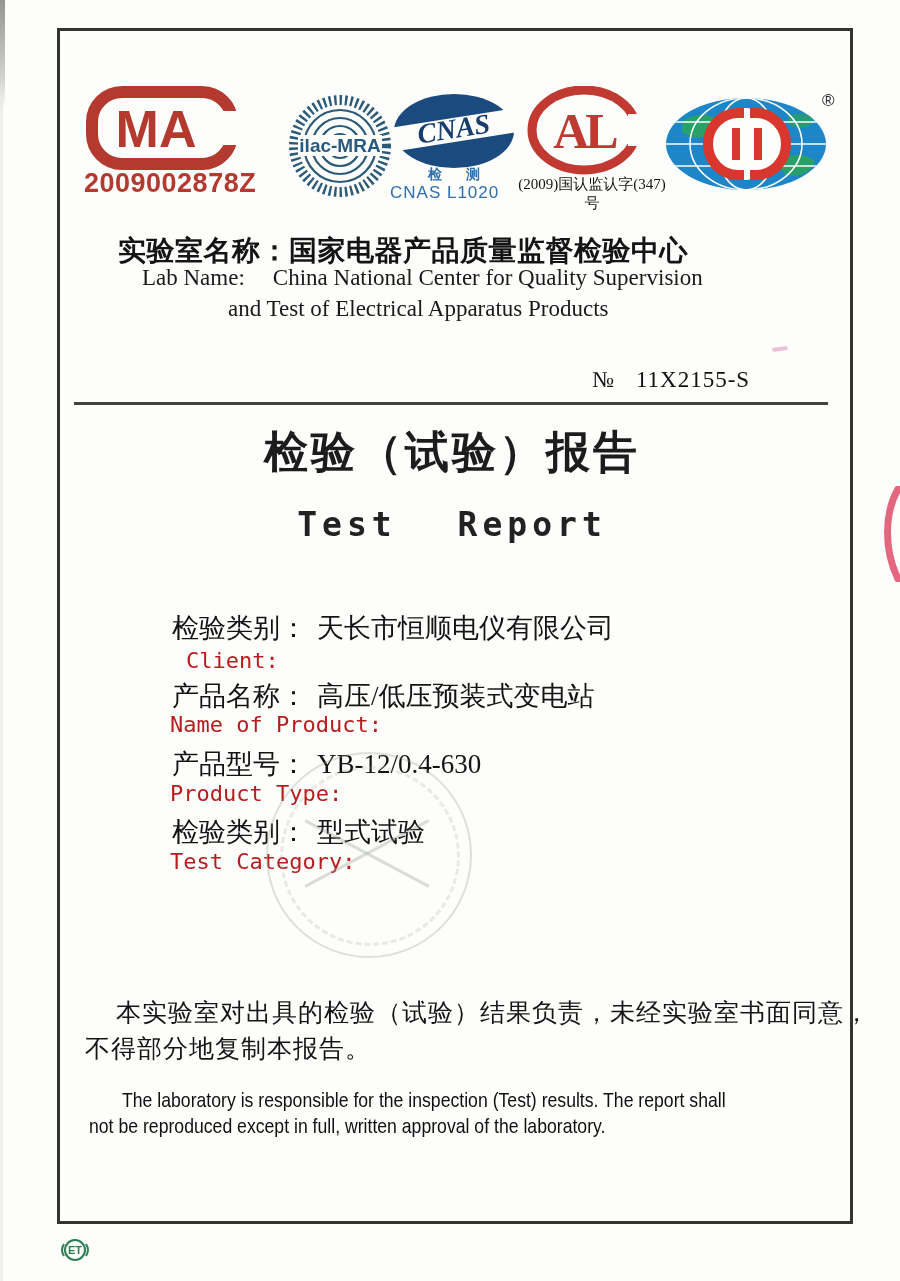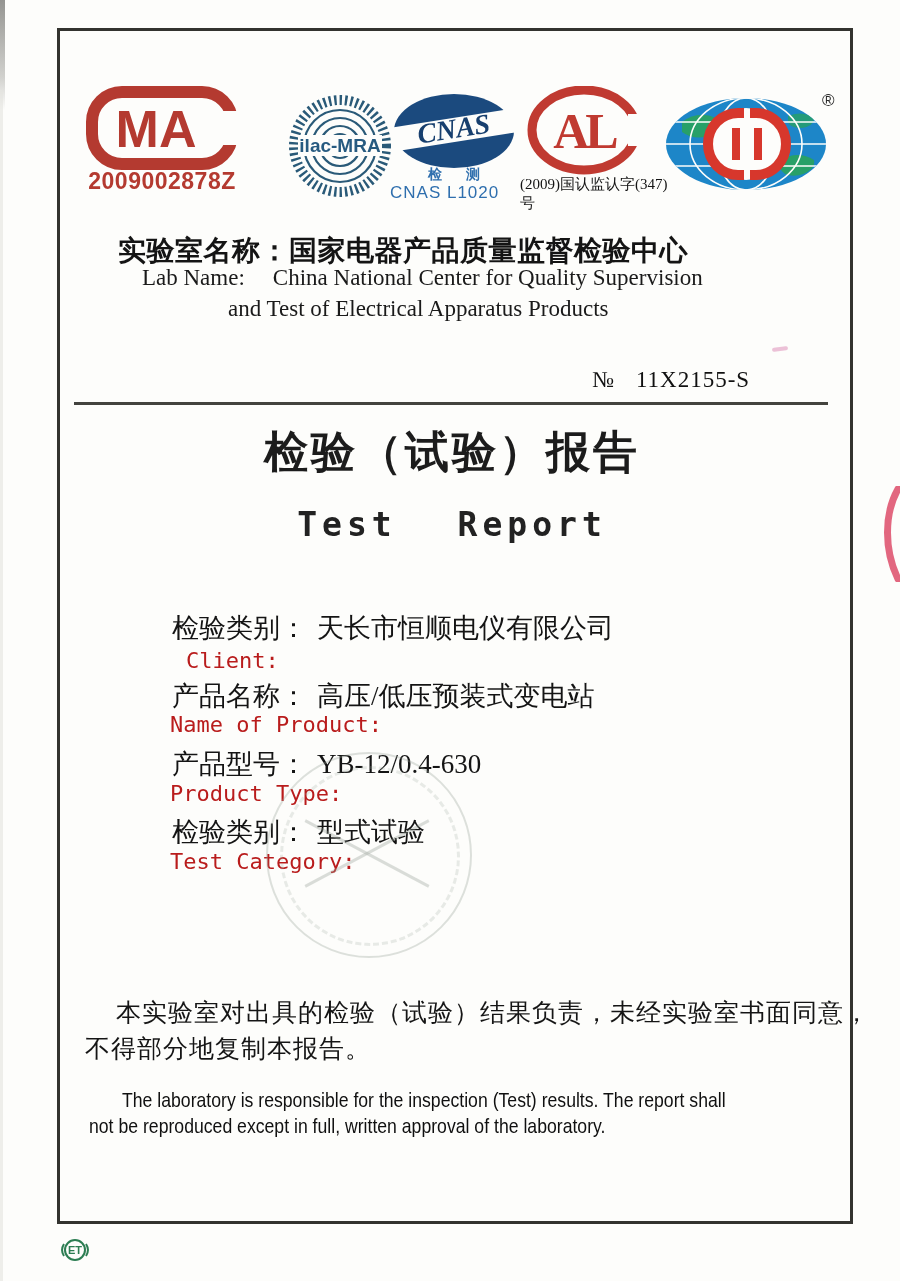--- a/index.html
+++ b/index.html
@@ -16,27 +16,27 @@
     border:3px solid #33332f;
   }
   
   .edge-top{left:0;top:0;width:5px;height:110px;
     background:linear-gradient(180deg,#82827e,#c9c9c5 70%,rgba(201,201,197,0));opacity:.85;}
   .edge-strip{left:0;top:90px;width:3px;height:1191px;background:#e4e4e0;opacity:.6;}
   .pink-smudge{left:772px;top:347px;width:16px;height:4px;border-radius:2px;
     background:rgba(216,120,170,.45);transform:rotate(-8deg);}
   
   .cma-code{left:84px;top:168px;width:156px;text-align:center;
-    color:#b43a30;font-size:23px;font-weight:bold;letter-spacing:.5px;}
+    color:#b43a30;font-size:27px;font-weight:bold;letter-spacing:.5px;}
   .cnas-cn{left:390px;top:166px;width:128px;text-align:center;
     color:#2f6fae;font-size:14px;font-weight:bold;letter-spacing:10px;text-indent:10px;}
   .cnas-code{left:390px;top:183px;width:128px;text-align:left;
     color:#2f6fae;font-size:17px;letter-spacing:1px;}
-  .al-caption{left:512px;top:175px;width:160px;text-align:left;
-    color:#141414;font-size:15px;font-family:"Liberation Serif",serif;margin-left:8px;}
+  .al-caption{left:512px;top:175px;width:160px;text-align:center;
+    color:#141414;font-size:15px;font-family:"Liberation Serif",serif;}
   
   .lab-zh{left:118px;top:232px;font-size:28px;font-weight:bold;letter-spacing:.5px;color:#141414;}
   .lab-en1{left:142px;top:265px;font-size:23px;font-family:"Liberation Serif",serif;color:#1a1a1a;}
   .lab-en1 .val{margin-left:28px;}
   .lab-en2{left:228px;top:296px;font-size:23px;font-family:"Liberation Serif",serif;color:#1a1a1a;}
   
   .report-no{left:592px;top:367px;font-size:23px;font-family:"Liberation Serif",serif;color:#111;}
   .report-no .num{margin-left:22px;letter-spacing:1px;}
   .rule{left:74px;top:402px;width:754px;height:3px;background:#43433e;}
   

